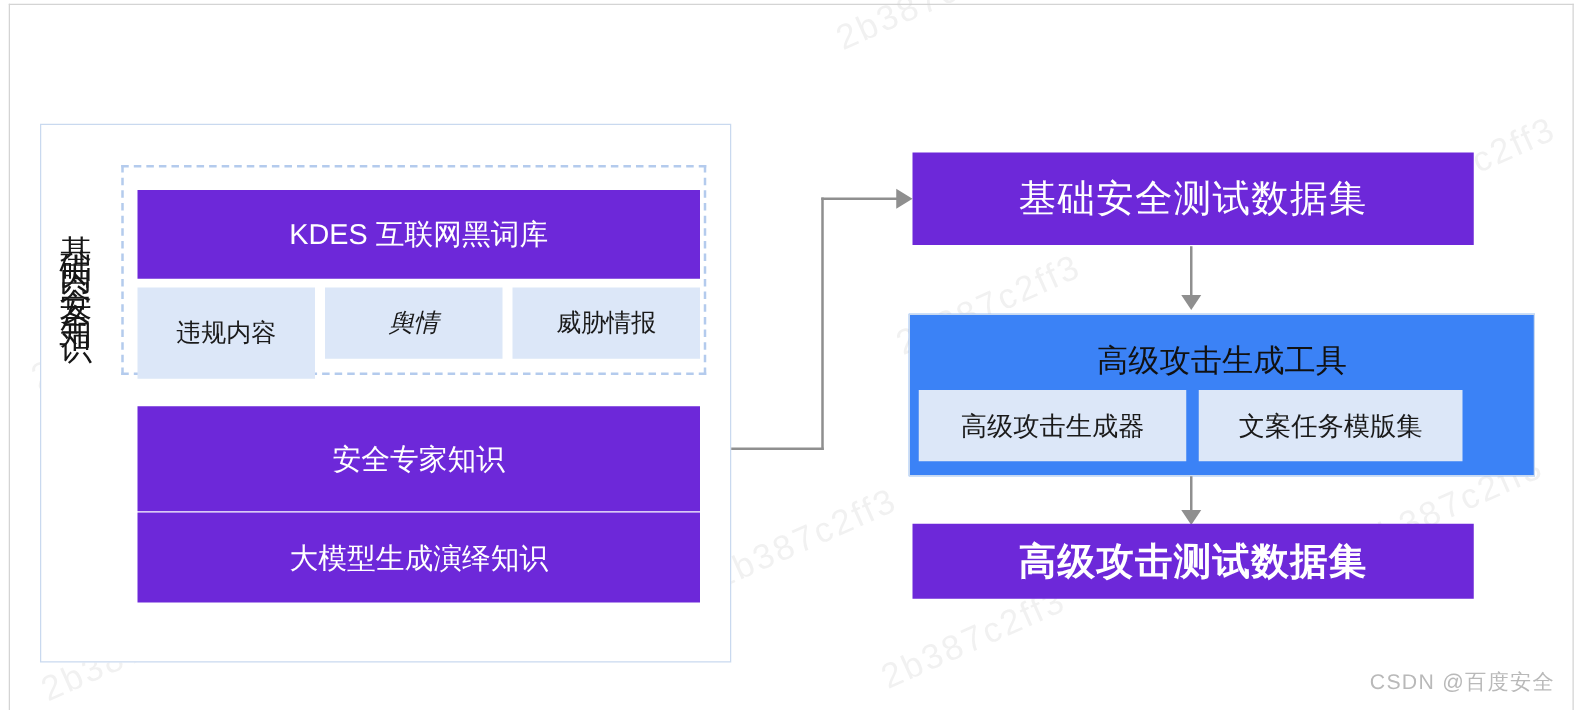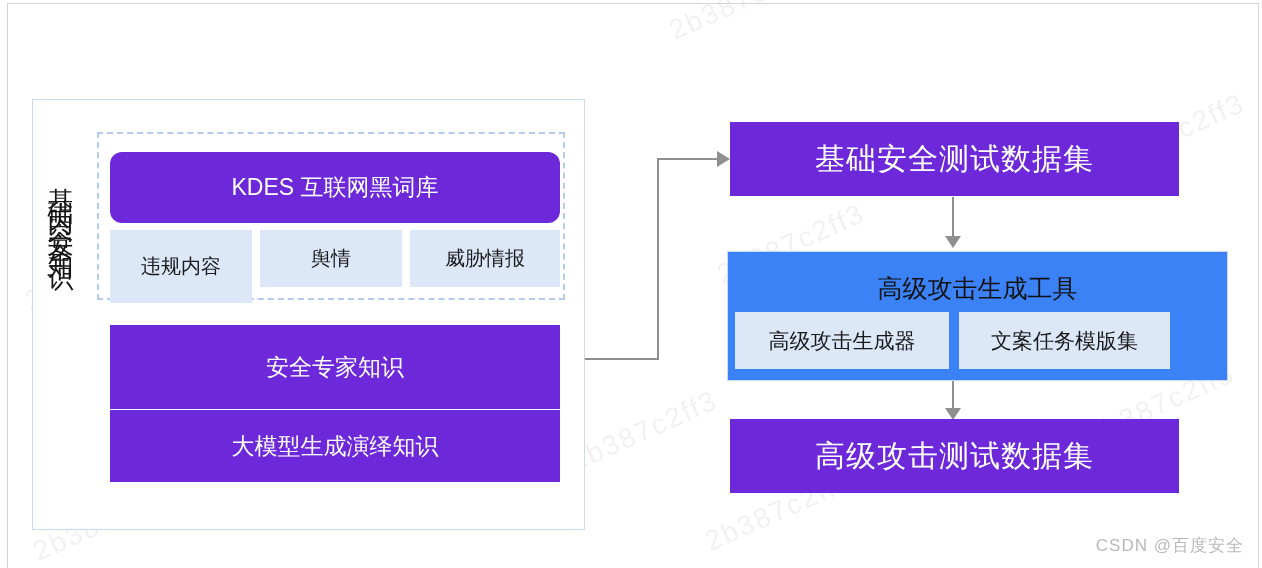--- a/index.html
+++ b/index.html
@@ -32,39 +32,39 @@
     border:2px dashed #b4cbed;box-sizing:border-box;background:transparent;
   }
   .blue-bar{
     position:absolute;background:#6d28d9;color:#ffffff;
     display:flex;align-items:center;justify-content:center;text-align:center;
   }
   .lite-box{
     position:absolute;background:#dce7f8;color:#1a1a1a;
     display:flex;align-items:center;justify-content:center;text-align:center;
   }
-  .bar-kdes   {left:110px;top:152px;width:450px;height:71px;font-size:23px;border-radius:12px;}
+  .bar-kdes   {left:110px;top:152px;width:450px;height:71px;font-size:23px;}
   .sub-1      {left:110px;top:230px;width:142px;height:73px;font-size:20px;}
-  .sub-2      {left:260px;top:230px;width:142px;height:57px;font-size:20px;}
+  .sub-2      {left:260px;top:230px;width:142px;height:57px;font-size:20px;font-style:italic;}
   .sub-3      {left:410px;top:230px;width:150px;height:57px;font-size:20px;}
   .bar-expert {left:110px;top:325px;width:450px;height:84px;font-size:23px;}
   .bar-llm    {left:110px;top:410px;width:450px;height:72px;font-size:23px;text-align:center;}
   
   .bar-basic-dataset{left:730px;top:122px;width:449px;height:74px;font-size:30px;letter-spacing:1px;}
   .tool-box{
     position:absolute;left:727px;top:251px;width:501px;height:130px;
     background:#3b82f6;border:1px solid #c9d9ef;box-sizing:border-box;
   }
   .tool-title{
     position:absolute;left:0;top:20px;width:100%;text-align:center;
     font-size:25px;color:#111;
   }
   .tool-sub-1{left:735px;top:312px;width:214px;height:57px;font-size:21px;}
   .tool-sub-2{left:959px;top:312px;width:211px;height:57px;font-size:21px;}
-  .bar-adv-dataset{left:730px;top:419px;width:449px;height:74px;font-size:30px;letter-spacing:1px;}
+  .bar-adv-dataset{left:730px;top:419px;width:449px;height:60px;font-size:30px;letter-spacing:1px;font-weight:bold;}
   
   .line{position:absolute;background:#8f8f8f;}
   .seg-a{left:585px;top:358px;width:74px;height:2px;}
   .seg-b{left:657px;top:158px;width:2px;height:202px;}
   .seg-c{left:657px;top:158px;width:62px;height:2px;}
   .arrow-right{
     position:absolute;left:717px;top:151px;width:0;height:0;
     border-left:13px solid #8f8f8f;border-top:8px solid transparent;border-bottom:8px solid transparent;
   }
   .vline-1{left:952px;top:197px;width:2px;height:41px;}

